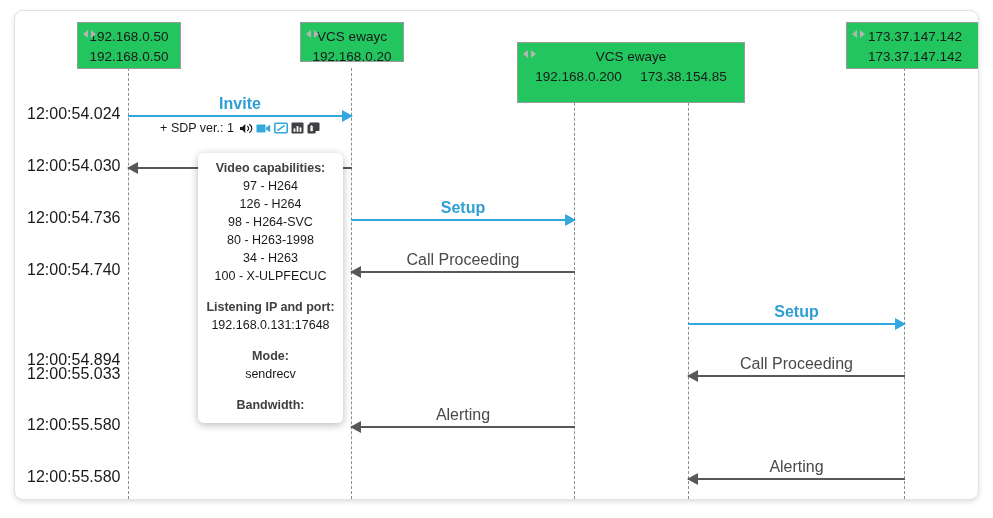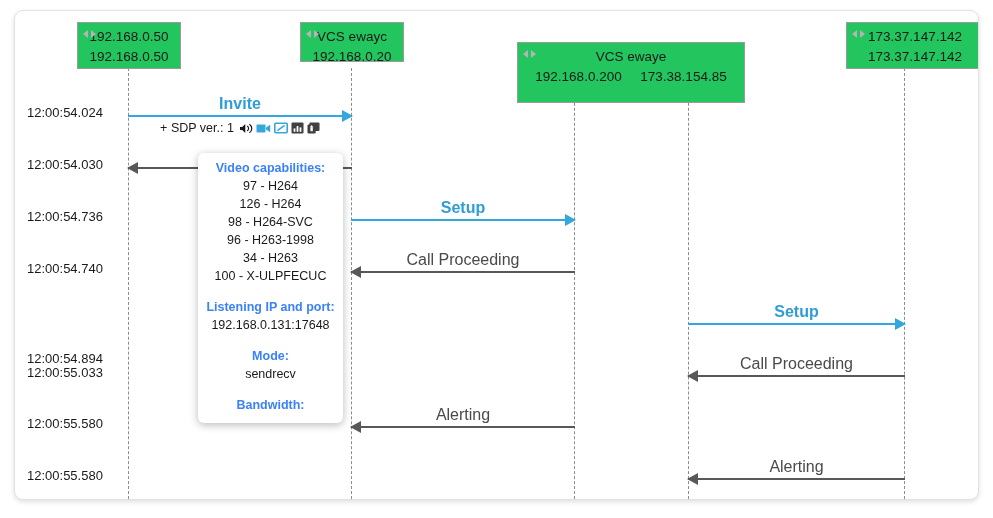--- a/index.html
+++ b/index.html
@@ -81,21 +81,21 @@
   }
   .tri.left  { border-right: 5px solid #b4b4b4; }
   .tri.right { border-left: 5px solid #b4b4b4; }
 
   
   .timestamp {
     position: absolute;
     left: 12px;
     width: 100px;
     text-align: left;
-    font-size: 13px;
+    font-size: 16px;
     color: #1a1a1a;
     white-space: nowrap;
   }
 
   
   .msg { position: absolute; height: 0; }
   .msg .line {
     position: absolute;
     left: 0; right: 0;
     top: 0;
@@ -161,21 +161,21 @@
     border-radius: 6px;
     box-shadow: 0 2px 9px rgba(0,0,0,0.28);
     z-index: 20;
     padding: 7px 6px 9px 6px;
     box-sizing: border-box;
   }
   #detail-popup .sec-title {
     text-align: center;
     font-size: 12.5px;
     font-weight: bold;
-    color: #3b82f6;
+    color: #404040;
     line-height: 17px;
     white-space: nowrap;
   }
   #detail-popup .sec-line {
     text-align: center;
     font-size: 12.5px;
     color: #1a1a1a;
     line-height: 18px;
     white-space: nowrap;
   }
@@ -328,21 +328,21 @@
       <div class="label">Alerting</div>
       <div class="line"></div>
       <div class="head"></div>
     </div>
 
     <div id="detail-popup">
       <div class="sec-title">Video capabilities:</div>
       <div class="sec-line">97 - H264</div>
       <div class="sec-line">126 - H264</div>
       <div class="sec-line">98 - H264-SVC</div>
-      <div class="sec-line">96 - H263-1998</div>
+      <div class="sec-line">80 - H263-1998</div>
       <div class="sec-line">34 - H263</div>
       <div class="sec-line">100 - X-ULPFECUC</div>
       <div class="gap"></div>
       <div class="sec-title">Listening IP and port:</div>
       <div class="sec-line">192.168.0.131:17648</div>
       <div class="gap"></div>
       <div class="sec-title">Mode:</div>
       <div class="sec-line">sendrecv</div>
       <div class="gap"></div>
       <div class="sec-title">Bandwidth:</div>

